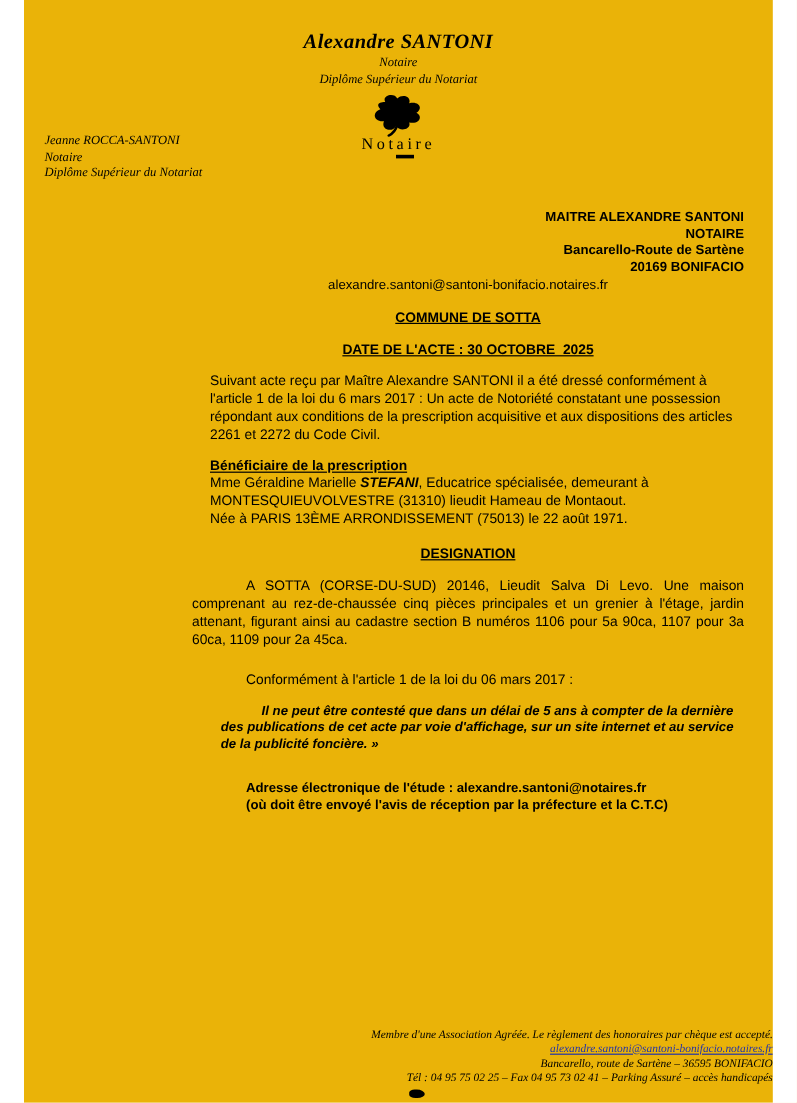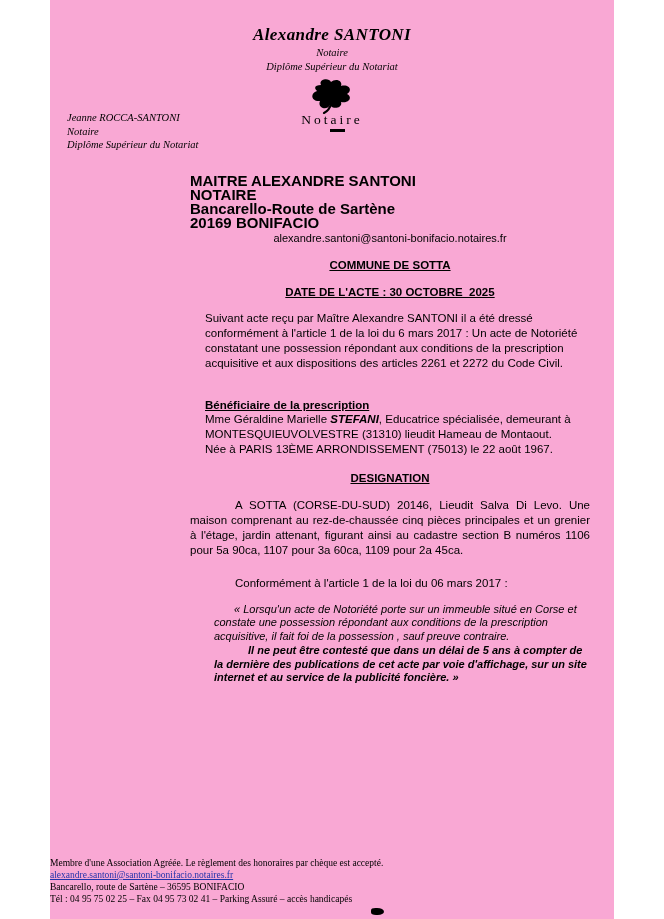--- a/index.html
+++ b/index.html
@@ -1,56 +1,56 @@
 <!DOCTYPE html>
 <html><head>
 <meta charset="utf-8">
 <style>
   html,body{margin:0;padding:0;background:#fff;}
   .page{
-    width:564px;height:919px;position:relative;margin:0 auto;
-    background:#f9a8d4;color:#000;overflow:hidden;
+    width:624px;height:919px;position:relative;margin:0 auto;
+    background:#eab308;color:#000;overflow:hidden;
     font-family:"Liberation Sans",sans-serif;
   }
   
   .letterhead{padding-top:25px;text-align:center;font-family:"Liberation Serif",serif;font-style:italic;}
   .lh-name{font-size:17px;font-weight:700;letter-spacing:.4px;}
   .lh-sub{font-size:10.5px;line-height:13px;margin-top:1px;}
   .second-notary{
     position:absolute;left:17px;top:111px;
     font-family:"Liberation Serif",serif;font-style:italic;
     font-size:10.5px;line-height:13.5px;
   }
   
   .logo{margin-top:5px;text-align:center;}
   .logo svg{display:block;margin:0 auto;}
   .logo-word{font-family:"Liberation Serif",serif;font-size:13.5px;letter-spacing:3px;margin-top:-2px;}
   .logo-dash{width:15px;height:3px;background:#000;margin:1px auto 0 auto;transform:translateX(5px);}
   
   .main{margin:42px 24px 0 140px;}
-  .office{text-align:left;font-weight:700;font-size:15px;line-height:14px;}
+  .office{text-align:right;font-weight:700;font-size:11px;line-height:14px;}
   .office-email{text-align:center;font-weight:400;font-size:11px;margin-top:2px;}
   .heading{text-align:center;font-weight:700;font-size:11.5px;margin-top:15px;white-space:pre-wrap;}
   .heading .u{text-decoration:underline;}
   .para{font-size:11.5px;line-height:15px;margin-top:12px;}
   .pad15{padding-left:15px;}
   .intro{margin-top:13px;}
-  .benef-heading{font-weight:700;font-size:11.5px;margin-top:28px;padding-left:15px;}
+  .benef-heading{font-weight:700;font-size:11.5px;margin-top:12px;padding-left:15px;}
   .benef-heading .u{text-decoration:underline;}
   b{font-weight:700;font-style:italic;}
   .designation-para{text-align:justify;text-indent:45px;margin-top:14px;}
   .conforme{margin-top:18px;padding-left:45px;}
   .quote{font-style:italic;font-size:11px;line-height:13.5px;margin:1px 0 0 24px;text-align:left;}
   .quote.q1{text-indent:20px;margin-top:2px;}
   .quote.q2{text-indent:34px;font-weight:bold;}
   .contact-block{margin-top:24px;padding-left:45px;font-weight:700;font-size:11px;line-height:13.5px;}
   
   .footer{
-    position:absolute;left:0;right:0;bottom:14px;text-align:left;
-    font-family:"Liberation Serif",serif;
+    position:absolute;left:0;right:0;bottom:14px;text-align:right;
+    font-family:"Liberation Serif",serif;font-style:italic;
     font-size:9.5px;line-height:12px;
   }
   .footer-email{color:#2233aa;text-decoration:underline;cursor:pointer;}
   .footer-mark{
     position:absolute;left:321px;bottom:4px;width:13px;height:7px;
     background:#000;border-radius:40% 60% 55% 45%;
   }
 </style>
 </head>
 <body>
@@ -90,31 +90,32 @@
     </div>
     <div class="office-email">alexandre.santoni@santoni-bonifacio.notaires.fr</div>
 
     <div class="heading"><span class="u">COMMUNE DE SOTTA</span></div>
     <div class="heading"><span class="u">DATE DE L'ACTE : 30 OCTOBRE  2025</span></div>
 
     <p class="para pad15 intro">Suivant acte reçu par Maître Alexandre SANTONI il a été dressé conformément à l'article 1 de la loi du 6 mars 2017 : Un acte de Notoriété constatant une possession répondant aux conditions de la prescription acquisitive et aux dispositions des articles 2261 et 2272 du Code Civil.</p>
 
     <div class="benef-heading"><span class="u">Bénéficiaire de la prescription</span></div>
     <p class="para pad15" style="margin-top:1px"><span>Mme Géraldine Marielle </span><b>STEFANI</b><span>, Educatrice spécialisée, demeurant à MONTESQUIEUVOLVESTRE (31310) lieudit Hameau de Montaout.</span><br>
-      <span>Née à PARIS 13ÈME ARRONDISSEMENT (75013) le 22 août 1967.</span></p>
+      <span>Née à PARIS 13ÈME ARRONDISSEMENT (75013) le 22 août 1971.</span></p>
 
     <div class="heading"><span class="u">DESIGNATION</span></div>
 
     <p class="para designation-para">A SOTTA (CORSE-DU-SUD) 20146, Lieudit Salva Di Levo. Une maison comprenant au rez-de-chaussée cinq pièces principales et un grenier à l'étage, jardin attenant, figurant ainsi au cadastre section B numéros 1106 pour 5a 90ca, 1107 pour 3a 60ca, 1109 pour 2a 45ca.</p>
 
     <p class="para conforme">Conformément à l'article 1 de la loi du 06 mars 2017 :</p>
-    <p class="quote q1">« Lorsqu'un acte de Notoriété porte sur un immeuble situé en Corse et constate une possession répondant aux conditions de la prescription acquisitive, il fait foi de la possession , sauf preuve contraire.</p>
     <p class="quote q2">Il ne peut être contesté que dans un délai de 5 ans à compter de la dernière des publications de cet acte par voie d'affichage, sur un site internet et au service de la publicité foncière. »</p>
 
     <div class="contact-block">
+      <div>Adresse électronique de l'étude : alexandre.santoni@notaires.fr</div>
+      <div>(où doit être envoyé l'avis de réception par la préfecture et la C.T.C)</div>
     </div>
 
   </div>
 
   <div class="footer">
     <div>Membre d'une Association Agréée. Le règlement des honoraires par chèque est accepté.</div>
     <div><span class="footer-email">alexandre.santoni@santoni-bonifacio.notaires.fr</span></div>
     <div>Bancarello, route de Sartène – 36595 BONIFACIO</div>
     <div>Tél : 04 95 75 02 25 – Fax 04 95 73 02 41 – Parking Assuré – accès handicapés</div>
   </div>

